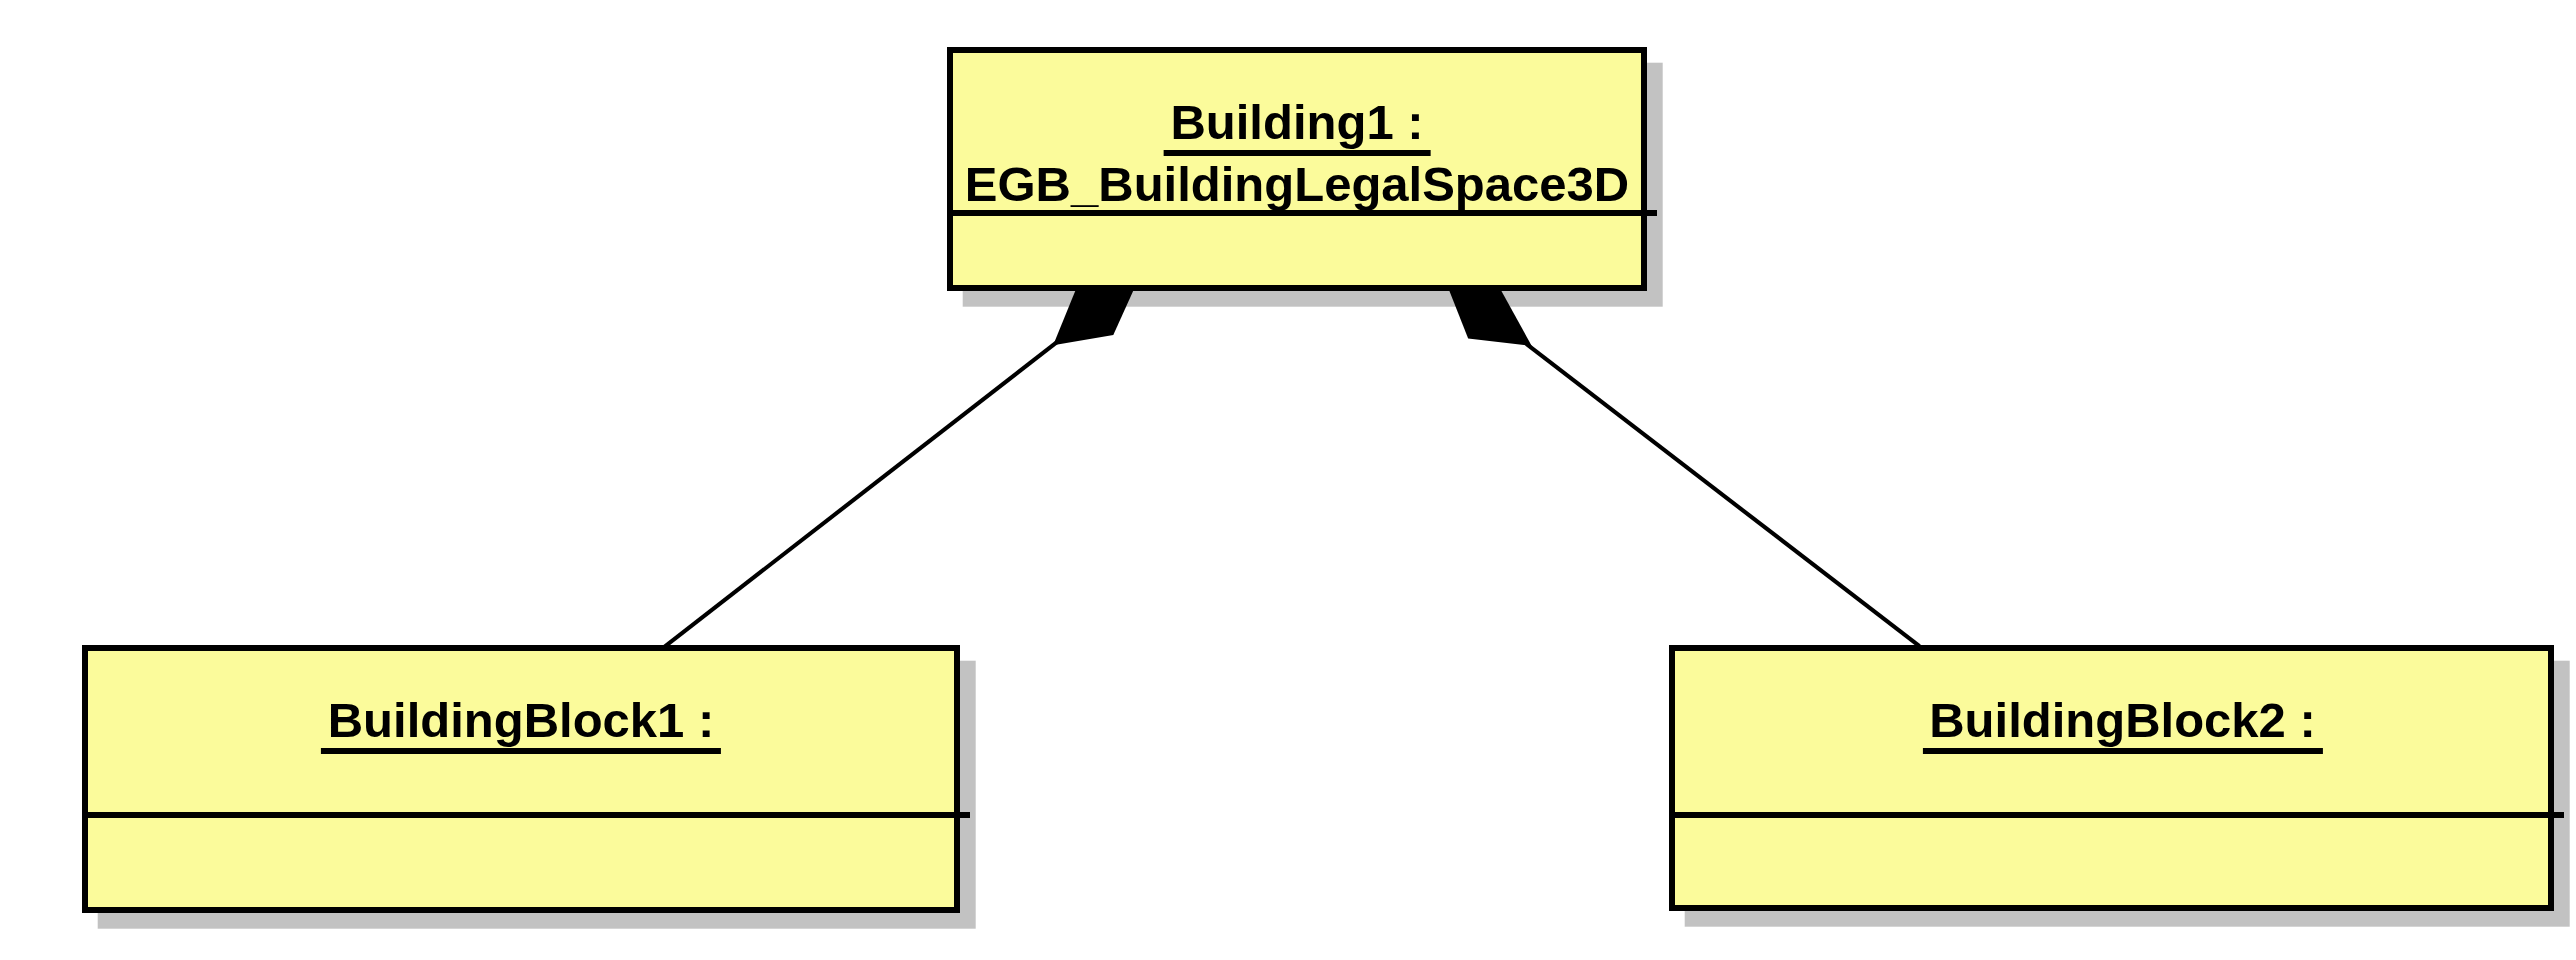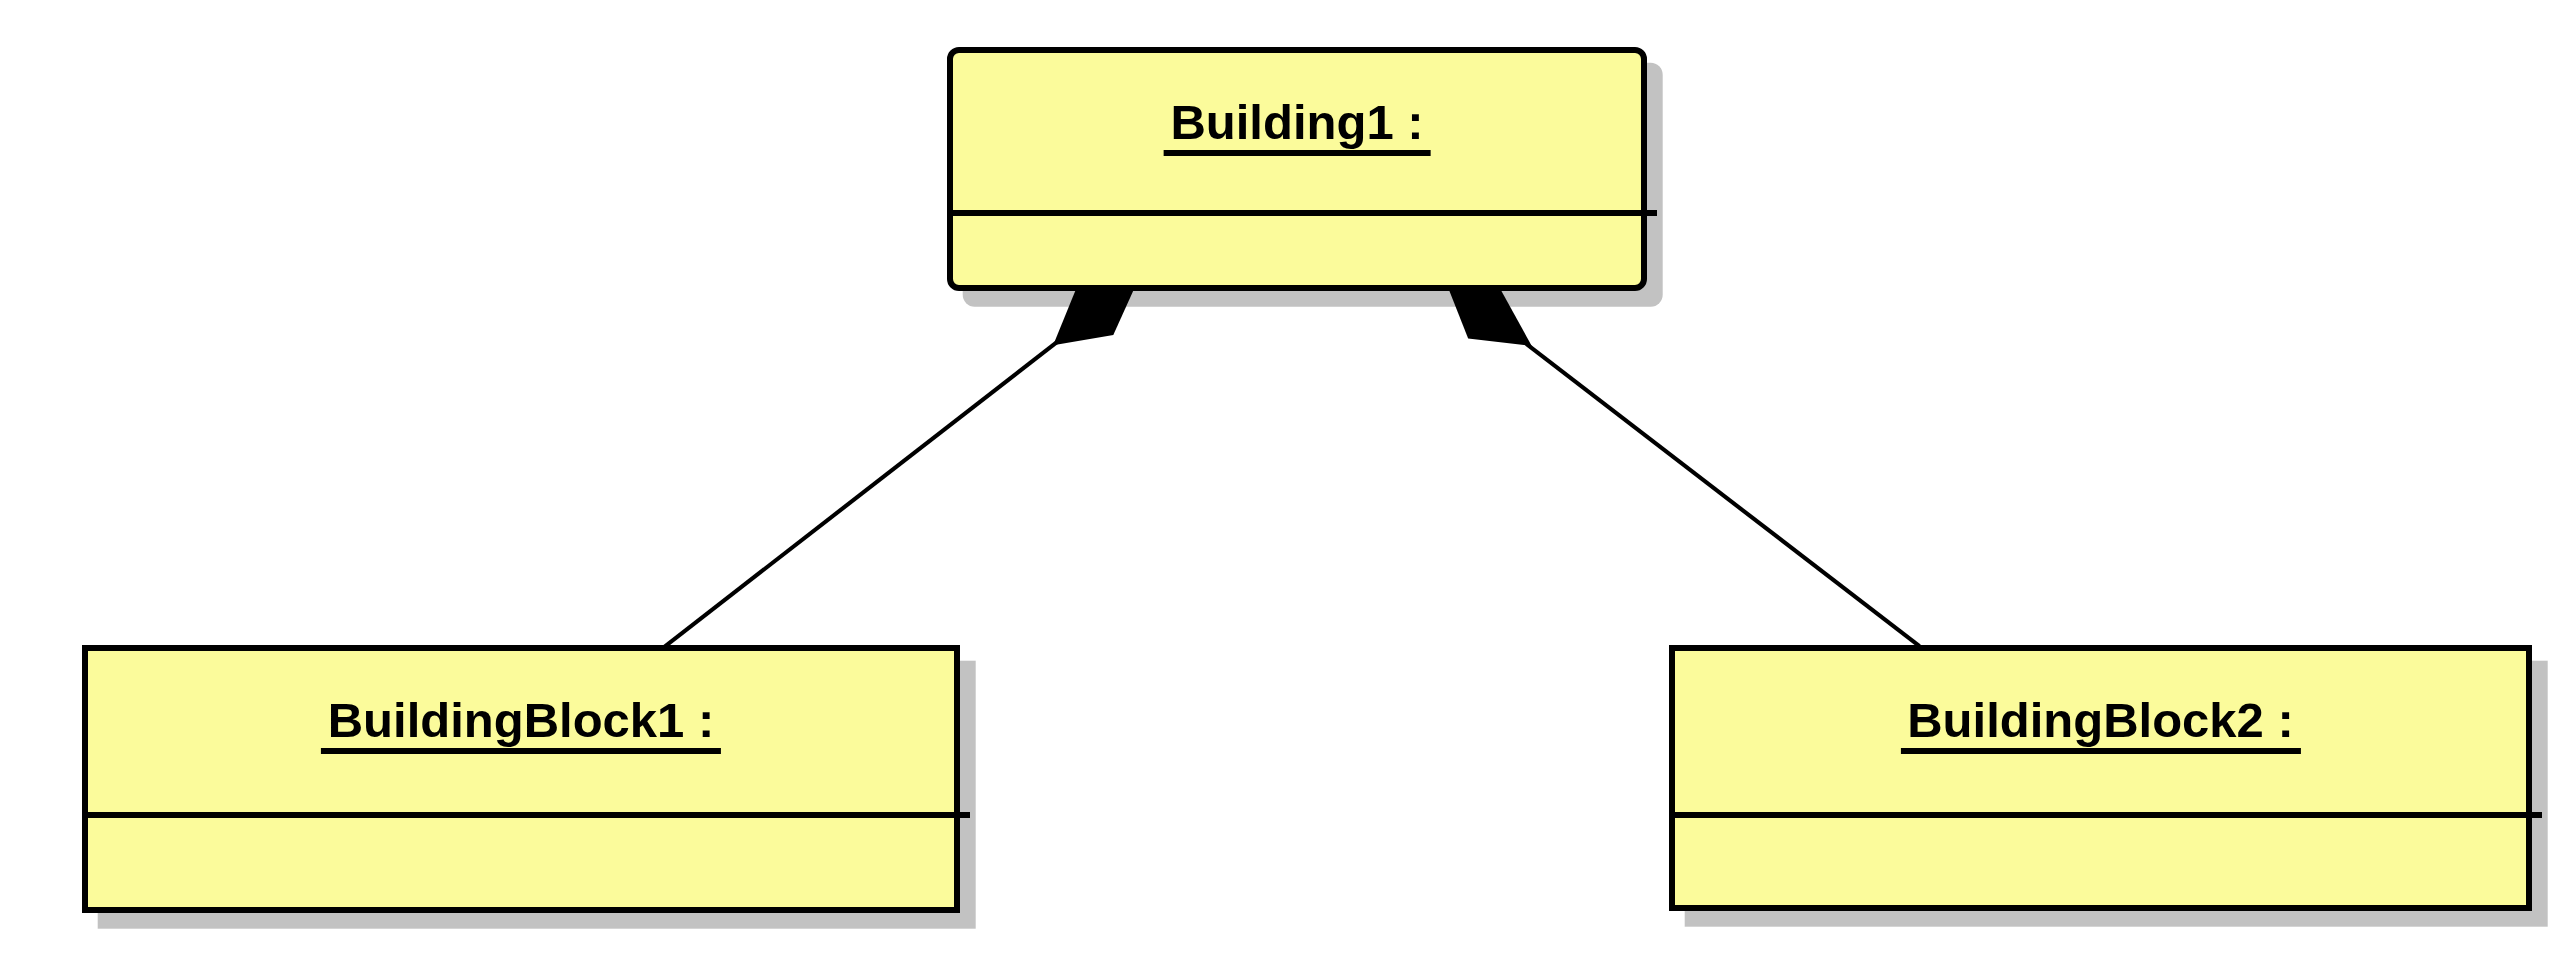--- a/index.html
+++ b/index.html
@@ -27,23 +27,23 @@
     z-index: 3;
   }
   
   .obj-box {
     position: absolute;
     background: #FBFB9B;
     border: 6.2px solid #000000;
     box-shadow: 15.7px 15.7px 0 0 #C2C2C2;
     z-index: 2;
   }
-  .box-top   { left: 947px; top:  47px; width: 688px; height: 232px; border-radius: 12px; }
+  .box-top   { left: 947px; top:  47px; width: 688px; height: 232px; }
   .box-left  { left:   50px; top: 645px; width: 866px; height: 256px; margin-left: 32px; }
-  .box-right { left: 1669px; top: 645px; width: 851px; height: 254px; }
+  .box-right { left: 1669px; top: 645px; width: 851px; height: 254px; padding-left: 22px; }
 
   .name-compartment {
     position: relative;
     padding-top: 38px;
     overflow: visible;
   }
   .text-line {
     position: relative;
     left: 50%;
     transform: translateX(-50%);
@@ -80,20 +80,21 @@
 </head>
 <body>
 
 <div class="canvas">
 
   <div class="obj-box box-top">
     <div class="name-compartment">
       <div class="text-line">
         <span class="obj-name-underline">Building1 :</span>
       </div>
+      <div class="text-line">EGB_BuildingLegalSpace3D</div>
     </div>
     <div class="separator"></div>
     <div class="attr-compartment"></div>
   </div>
 
   <div class="obj-box box-left">
     <div class="name-compartment">
       <div class="text-line">
         <span class="obj-name-underline">BuildingBlock1 :</span>
       </div>

